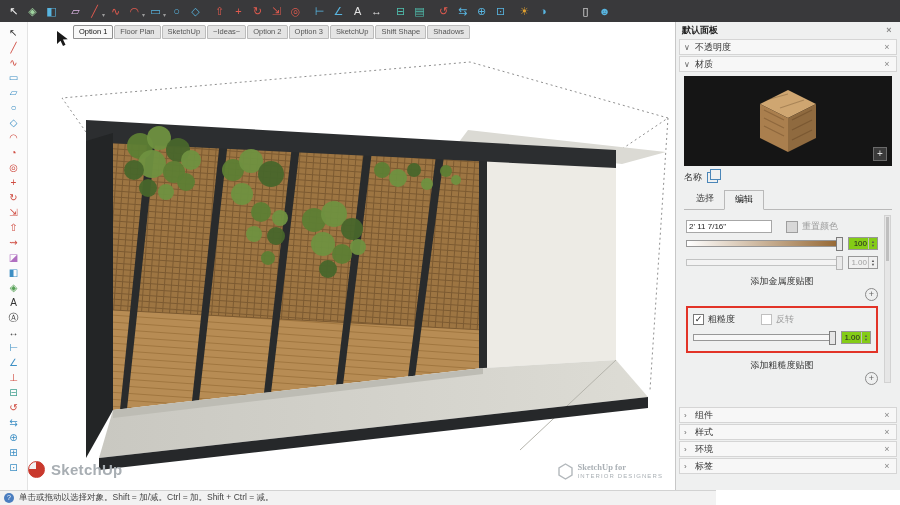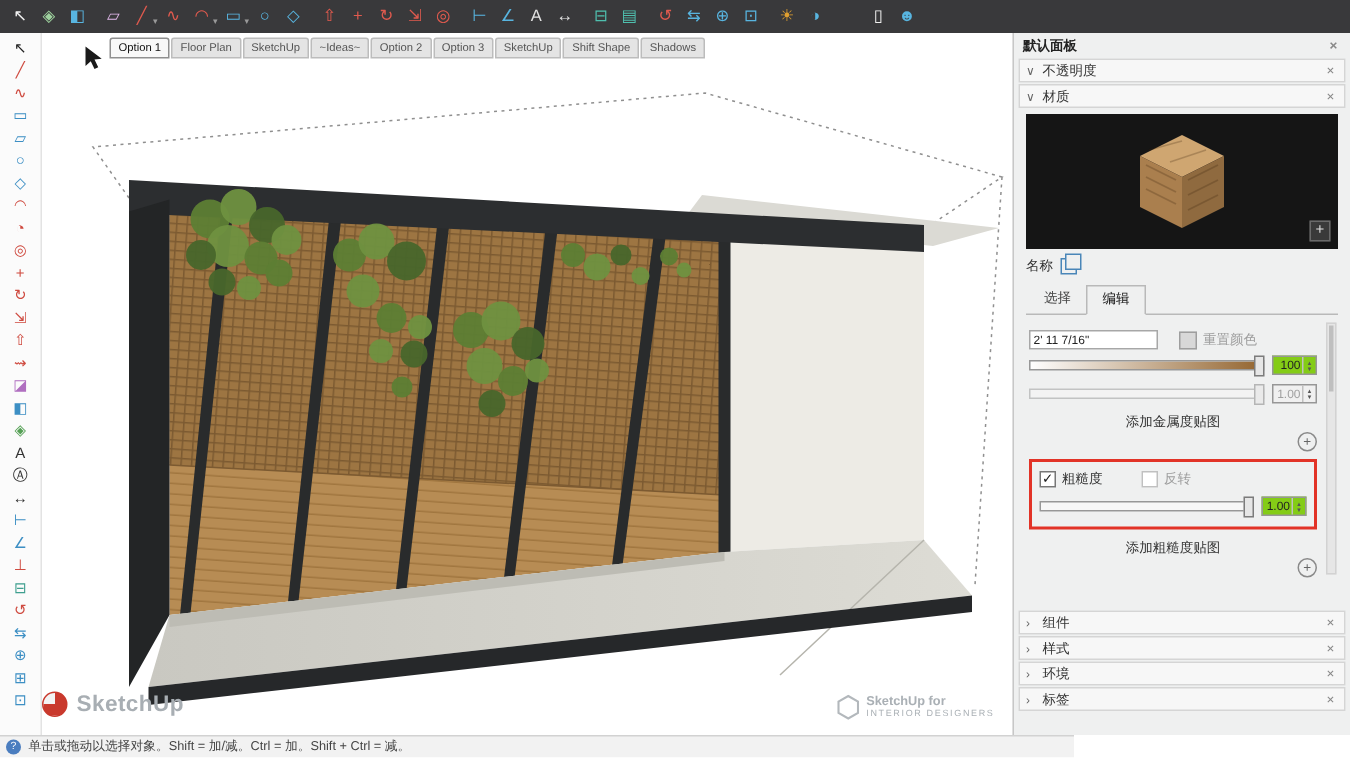--- a/index.html
+++ b/index.html
@@ -22,21 +22,21 @@
   .stab{font-size:7.5px;color:#555;background:#e4e4e4;border:1px solid #bcbcbc;padding:1px 5px 2px;border-radius:2px 2px 0 0;white-space:nowrap;cursor:default;}
   .stab.active{background:#f8f8f8;color:#111;border-color:#8f8f8f;}
   #scene{position:absolute;left:0;top:0;width:647px;height:468px;}
 
   #wm{position:absolute;left:0;bottom:12px;display:flex;align-items:center;gap:6px;z-index:5;}
   #wm .logo{width:17px;height:17px;border-radius:50%;background:conic-gradient(#c9392d 0 272deg,#f3f3f3 272deg 360deg);border:1px solid #c9392d;box-sizing:border-box;}
   #wm .wmtext{font-size:15px;font-weight:bold;color:#a8aeb3;letter-spacing:.3px;}
 
   #badge{position:absolute;right:12px;bottom:10px;display:flex;align-items:center;gap:5px;z-index:5;}
   #badge .bl{display:flex;flex-direction:column;line-height:1.15;}
-  #badge .b1{font-size:8.5px;font-weight:bold;color:#aab0b5;}
+  #badge .b1{font-size:8.5px;font-weight:bold;color:#aab0b5;font-family:Liberation Serif, serif;}
   #badge .b2{font-size:6px;letter-spacing:1.1px;color:#aab0b5;}
 
   
   #panel{position:absolute;right:0;top:22px;width:225px;bottom:15px;background:#eff0f0;border-left:1px solid #c7c7c7;box-sizing:border-box;font-size:9px;color:#333;overflow:hidden;z-index:15;}
   .p-title{height:16px;display:flex;align-items:center;padding:0 6px;font-size:9px;font-weight:bold;color:#222;}
   .close-x{margin-left:auto;color:#888;font-size:9px;width:10px;text-align:center;cursor:default;}
   .sec-h{height:14px;display:flex;align-items:center;background:#f7f7f7;border:1px solid #d5d5d5;margin:1px 3px;padding:0 4px;font-size:9px;}
   .chev{color:#666;font-size:8px;margin-right:4px;width:7px;}
   .sec-label{color:#333;}
 

